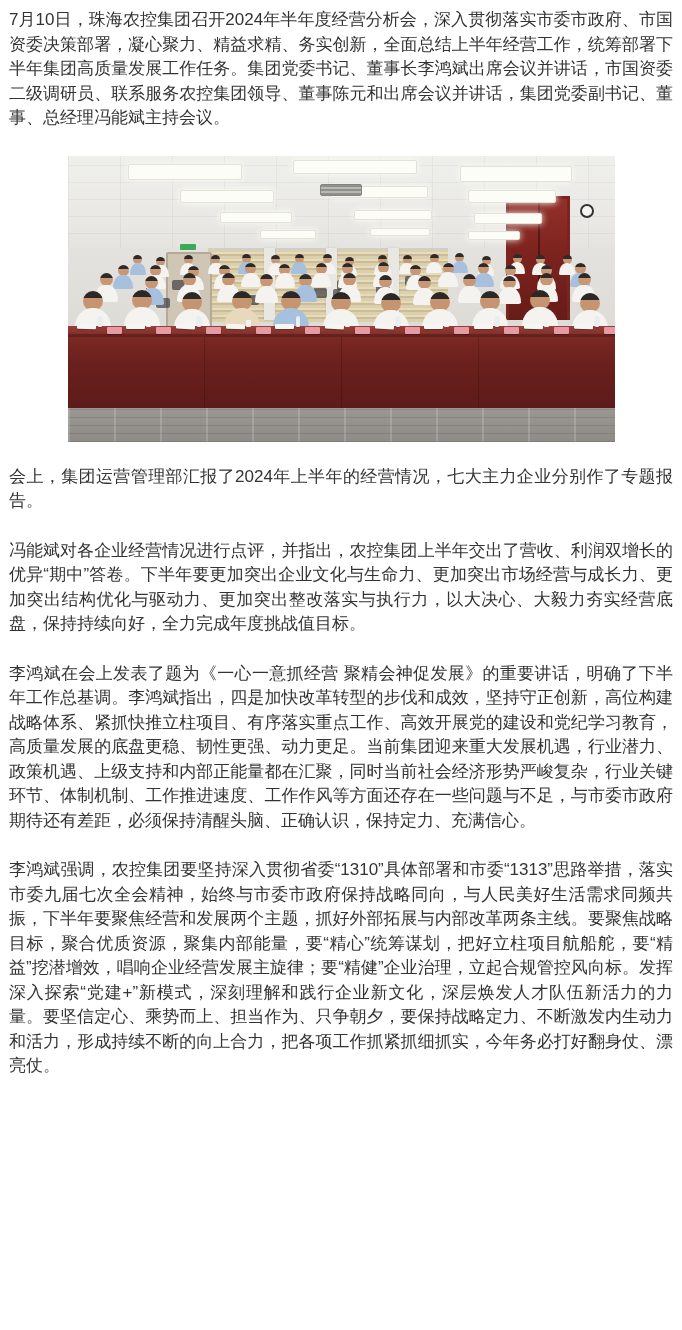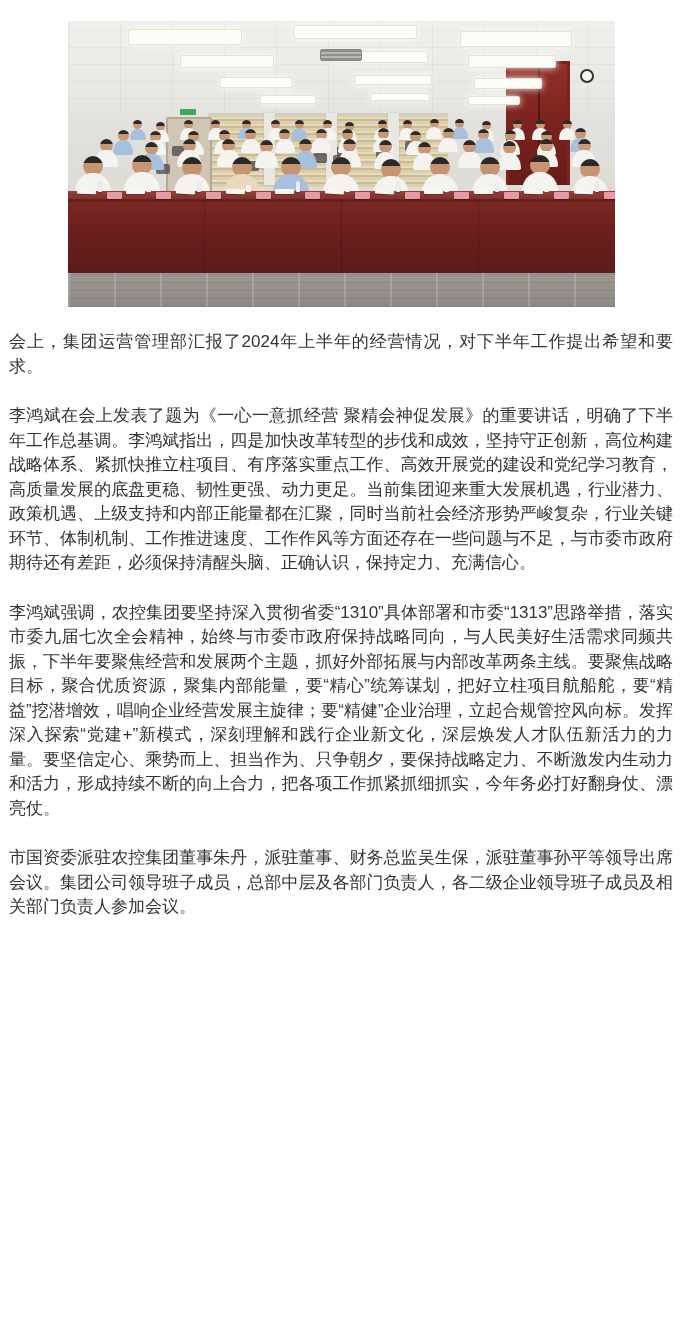--- a/index.html
+++ b/index.html
@@ -77,20 +77,21 @@
       repeating-linear-gradient(90deg, rgba(255,255,255,.16) 0 2px, transparent 2px 46px),
       repeating-linear-gradient(0deg, rgba(0,0,0,.10) 0 1px, transparent 1px 8px),
       linear-gradient(180deg,#9b9894 0%,#8e8b87 100%);
   }
 </style>
 </head>
 <body>
 
 <div class="page">
 
+  <p class="para">7月10日，珠海农控集团召开2024年半年度经营分析会，深入贯彻落实市委市政府、市国资委决策部署，凝心聚力、精益求精、务实创新，全面总结上半年经营工作，统筹部署下半年集团高质量发展工作任务。集团党委书记、董事长李鸿斌出席会议并讲话，市国资委二级调研员、联系服务农控集团领导、董事陈元和出席会议并讲话，集团党委副书记、董事、总经理冯能斌主持会议。</p>
 
   <figure class="photo">
     <div class="ceiling"></div>
     <div class="wall"></div>
     <div class="blinds"></div>
     <div class="pillar" style="left:196px;"></div>
     <div class="pillar" style="left:258px;"></div>
     <div class="pillar" style="left:320px;"></div>
     <div class="exit-door"></div>
     <div class="exit-sign"></div>
@@ -269,17 +270,17 @@
       <div class="light-panel" style="left: 400px; top: 34px; width: 86px; height: 11px;"></div>
       <div class="light-panel" style="left: 152px; top: 56px; width: 70px; height: 9px;"></div>
       <div class="light-panel" style="left: 286px; top: 54px; width: 76px; height: 8px;"></div>
       <div class="light-panel" style="left: 406px; top: 57px; width: 66px; height: 9px;"></div>
       <div class="light-panel" style="left: 192px; top: 74px; width: 54px; height: 7px;"></div>
       <div class="light-panel" style="left: 302px; top: 72px; width: 58px; height: 6px;"></div>
       <div class="light-panel" style="left: 400px; top: 75px; width: 50px; height: 7px;"></div>
       <div class="ac-vent" style="left: 252px; top: 28px; width: 40px; height: 10px;"></div>
     </figure>
 
-  <p class="para">会上，集团运营管理部汇报了2024年上半年的经营情况，对下半年工作提出希望和要求。</p>
+  <p class="para">会上，集团运营管理部汇报了2024年上半年的经营情况，七大主力企业分别作了专题报告。</p>
+  <p class="para">冯能斌对各企业经营情况进行点评，并指出，农控集团上半年交出了营收、利润双增长的优异“期中”答卷。下半年要更加突出企业文化与生命力、更加突出市场经营与成长力、更加突出结构优化与驱动力、更加突出整改落实与执行力，以大决心、大毅力夯实经营底盘，保持持续向好，全力完成年度挑战值目标。</p>
   <p class="para">李鸿斌在会上发表了题为《一心一意抓经营 聚精会神促发展》的重要讲话，明确了下半年工作总基调。李鸿斌指出，四是加快改革转型的步伐和成效，坚持守正创新，高位构建战略体系、紧抓快推立柱项目、有序落实重点工作、高效开展党的建设和党纪学习教育，高质量发展的底盘更稳、韧性更强、动力更足。当前集团迎来重大发展机遇，行业潜力、政策机遇、上级支持和内部正能量都在汇聚，同时当前社会经济形势严峻复杂，行业关键环节、体制机制、工作推进速度、工作作风等方面还存在一些问题与不足，与市委市政府期待还有差距，必须保持清醒头脑、正确认识，保持定力、充满信心。</p>
   <p class="para">李鸿斌强调，农控集团要坚持深入贯彻省委“1310”具体部署和市委“1313”思路举措，落实市委九届七次全会精神，始终与市委市政府保持战略同向，与人民美好生活需求同频共振，下半年要聚焦经营和发展两个主题，抓好外部拓展与内部改革两条主线。要聚焦战略目标，聚合优质资源，聚集内部能量，要“精心”统筹谋划，把好立柱项目航船舵，要“精益”挖潜增效，唱响企业经营发展主旋律；要“精健”企业治理，立起合规管控风向标。发挥深入探索“党建+”新模式，深刻理解和践行企业新文化，深层焕发人才队伍新活力的力量。要坚信定心、乘势而上、担当作为、只争朝夕，要保持战略定力、不断激发内生动力和活力，形成持续不断的向上合力，把各项工作抓紧抓细抓实，今年务必打好翻身仗、漂亮仗。</p>
-  <p class="para">市国资委派驻农控集团董事朱丹，派驻董事、财务总监吴生保，派驻董事孙平等领导出席会议。集团公司领导班子成员，总部中层及各部门负责人，各二级企业领导班子成员及相关部门负责人参加会议。</p>
 </div>
 
 </body></html>

